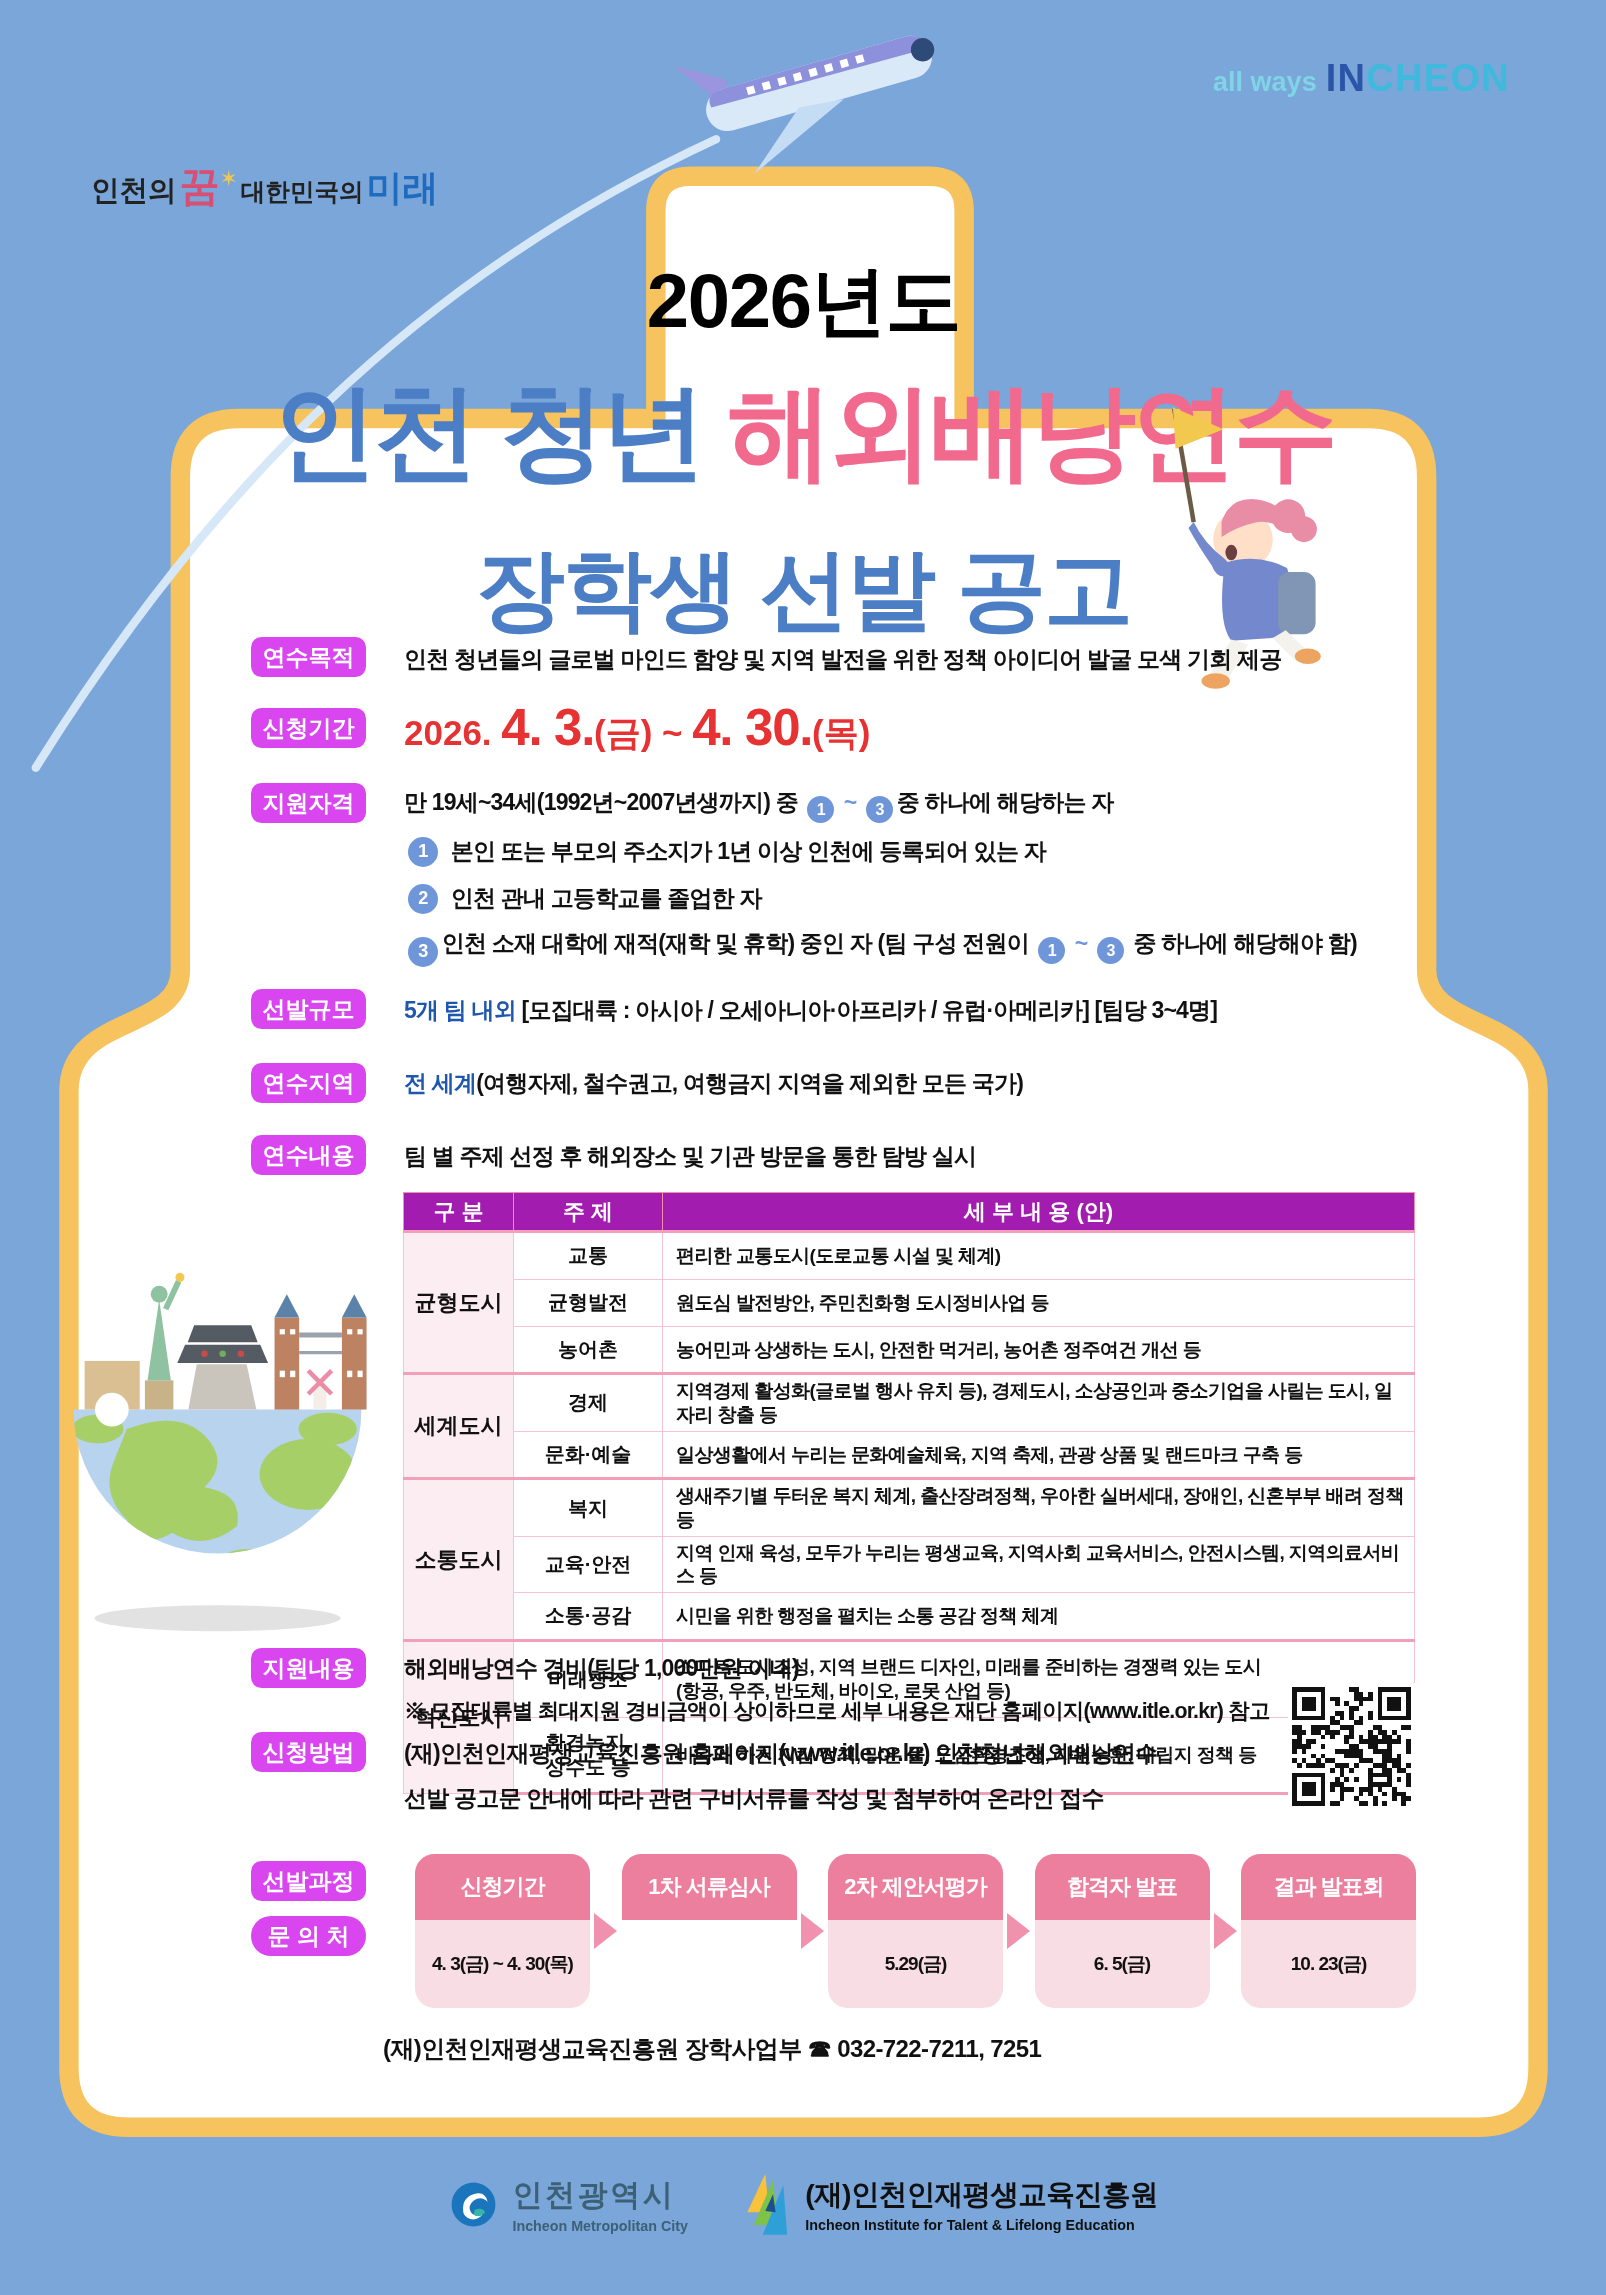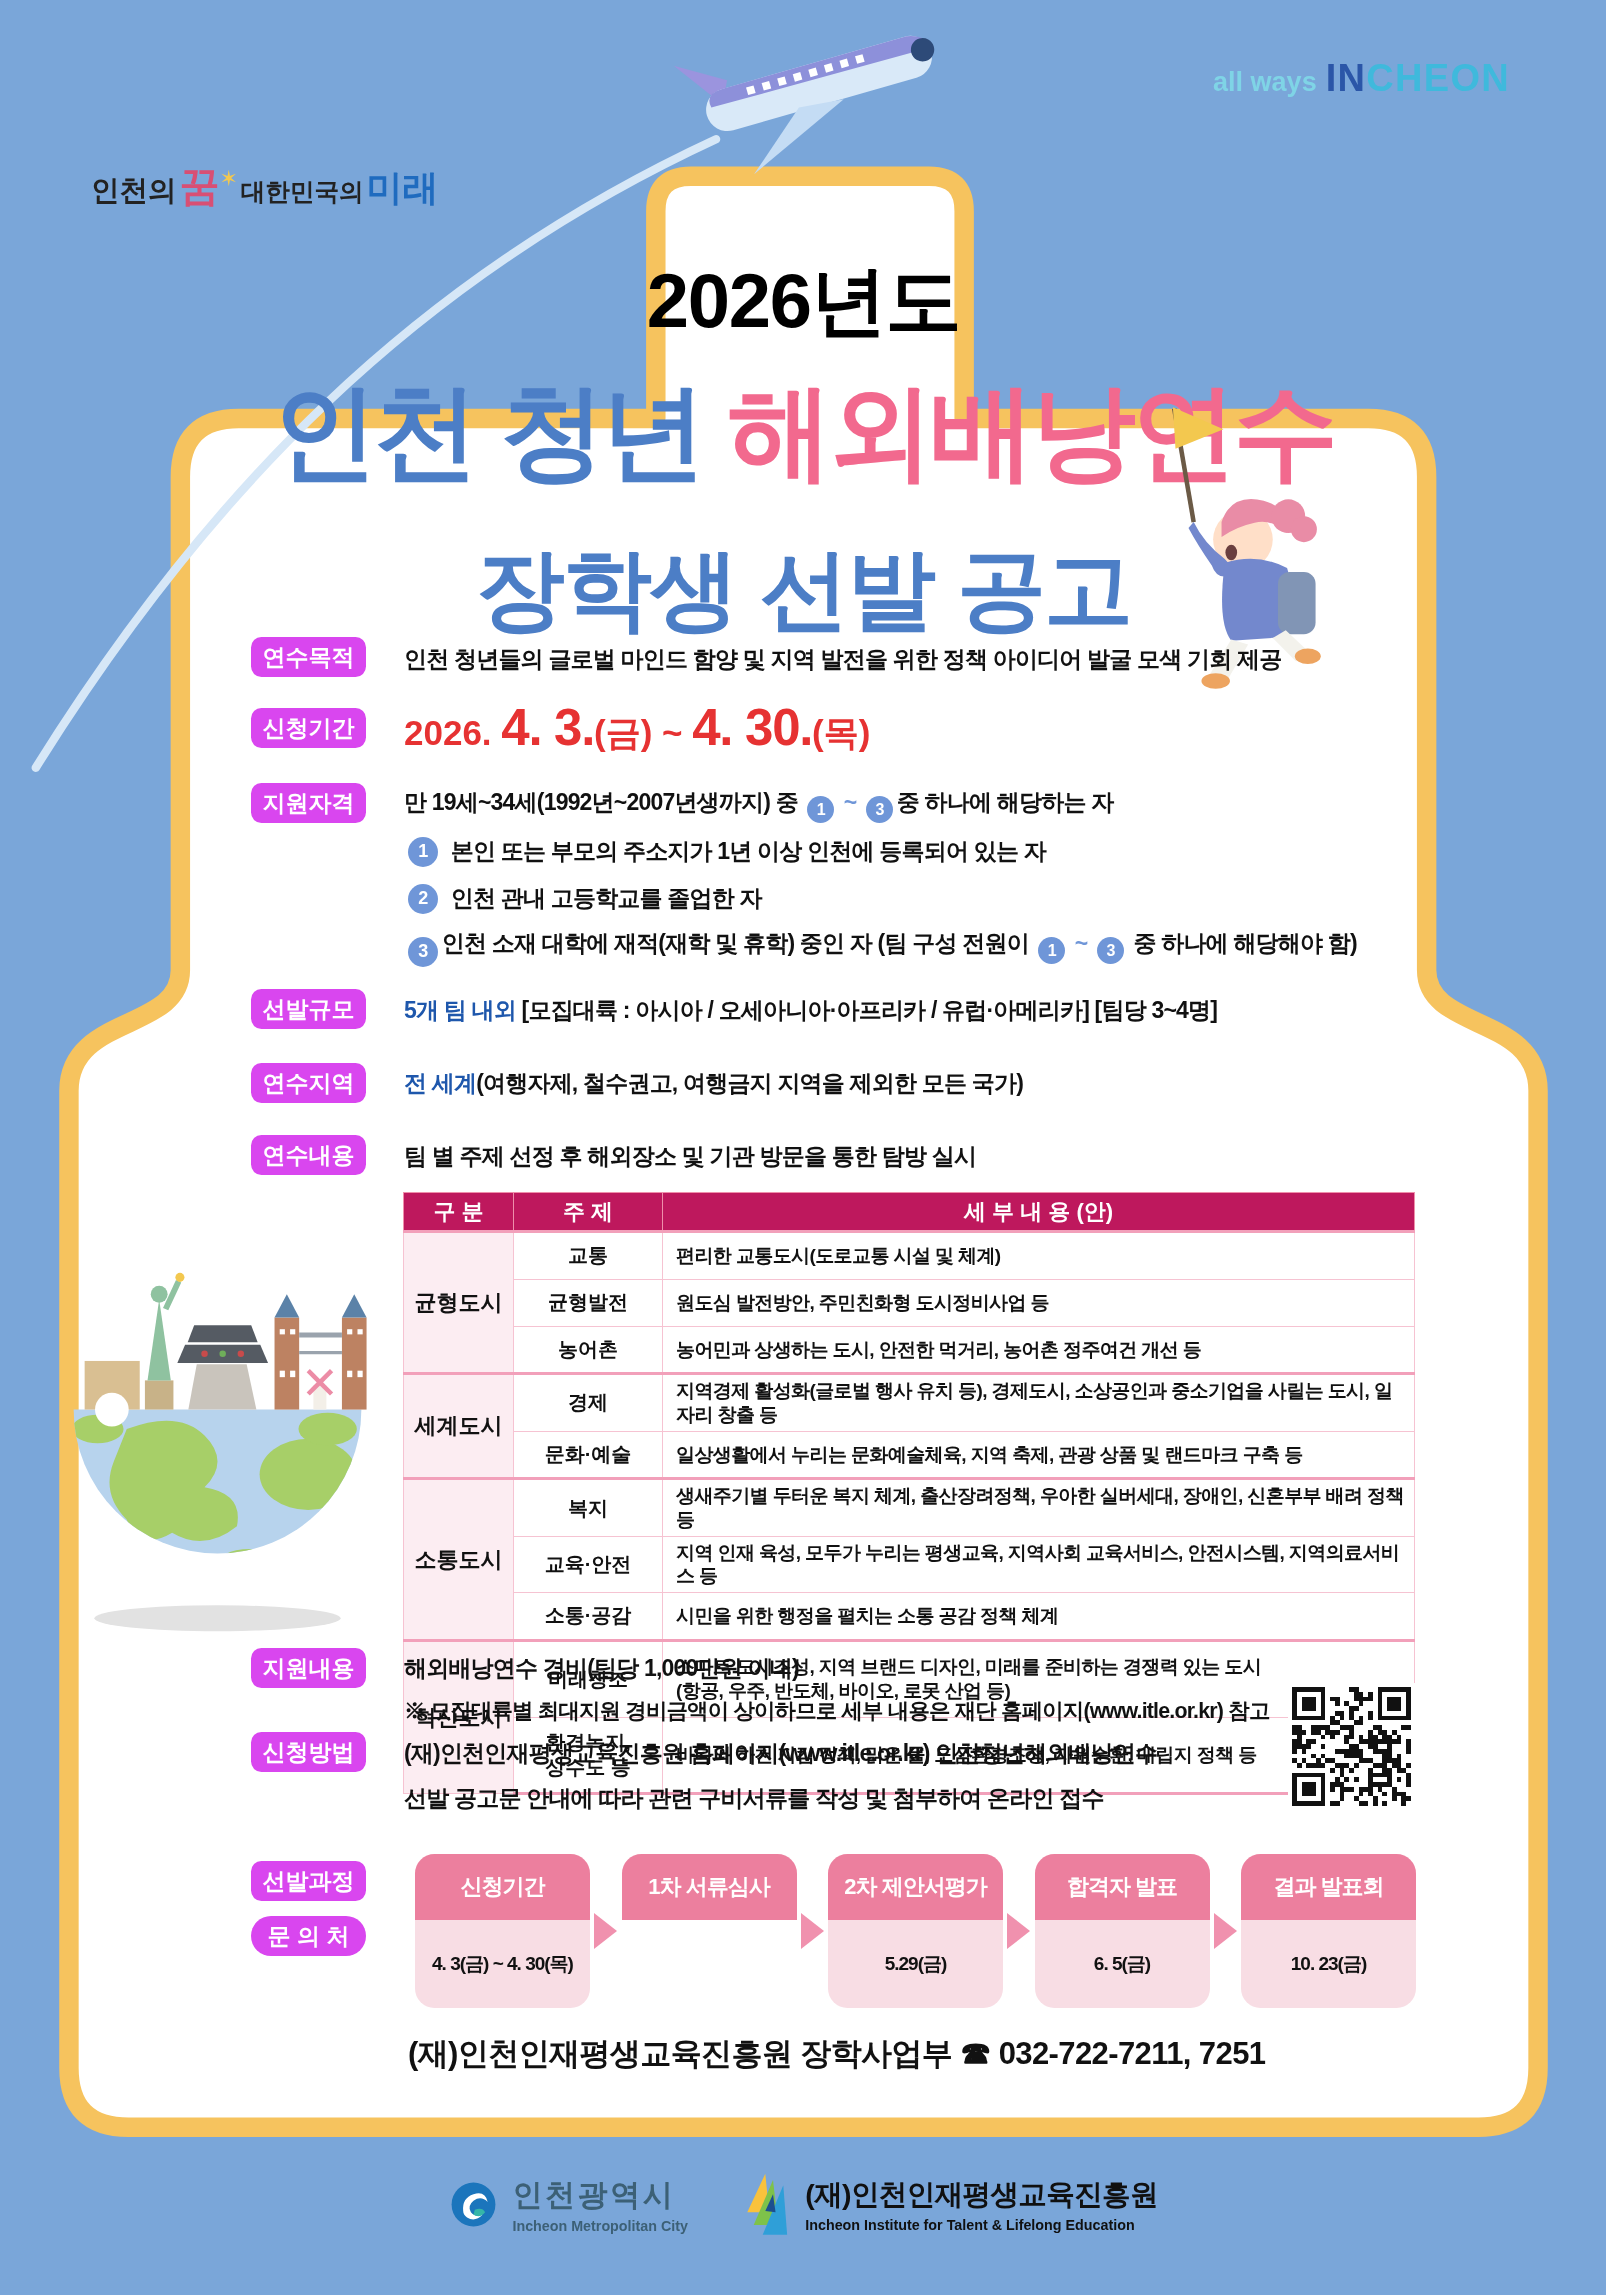--- a/index.html
+++ b/index.html
@@ -40,21 +40,21 @@
   .date-line .lg{font-size:51px;letter-spacing:-1.3px;}
 
   .num-circle{display:inline-flex;width:30px;height:30px;border-radius:50%;background:#6f96d8;color:#fff;
       font-size:18px;font-weight:800;align-items:center;justify-content:center;margin:0 3.9px;vertical-align:-5.8px;}
   .num-circle.sm{width:27px;height:27px;font-size:16px;vertical-align:-5.2px;}
   .tilde{color:#6f96d8;font-weight:800;}
   .elig-item{display:flex;align-items:center;gap:9px;}
 
   
   .topic-table{border-collapse:collapse;background:#fff;}
-  .topic-table th{background:#be185d;color:#fff;font-size:22px;font-weight:800;height:35px;
+  .topic-table th{background:#a21caf;color:#fff;font-size:22px;font-weight:800;height:35px;
       border:1.3px solid #ef8fab;}
   .topic-table td{border:1.3px solid #f6c3d2;font-weight:700;vertical-align:middle;}
   .topic-table td.group{background:#fcedf2;font-size:22px;text-align:center;white-space:pre-line;}
   .topic-table td.topic{font-size:20px;text-align:center;white-space:pre-line;line-height:1.25;}
   .topic-table td.detail{font-size:19px;text-align:left;padding:3.9px 6.5px 3.9px 13px;
       letter-spacing:-0.6px;white-space:pre-line;line-height:1.25;}
   .topic-table tr.single td{height:38px;}
   .topic-table tr.tall td{height:67px;}
   .topic-table tr.gstart td{border-top:3.2px solid #f2a0ba;}
   .topic-table tr.last td{border-bottom:3.2px solid #f2a0ba;}
@@ -64,21 +64,21 @@
   .step{width:175px;border-radius:19.4px;overflow:hidden;display:flex;flex-direction:column;flex:none;}
   .step .head{height:66px;background:#ec7f9e;color:#fff;font-size:22px;font-weight:800;
       display:flex;align-items:center;justify-content:center;letter-spacing:-1px;white-space:nowrap;}
   .step .body{flex:1;background:#f8dde4;display:flex;flex-direction:column;align-items:center;justify-content:center;}
   .step .date{font-size:19px;font-weight:800;letter-spacing:-1px;white-space:nowrap;}
   .step .stepnote{font-size:13.6px;font-weight:700;letter-spacing:-0.6px;white-space:nowrap;margin-top:3.9px;}
   .arrowbox{flex:1;display:flex;align-items:center;justify-content:center;}
   .arrow{width:0;height:0;border-left:23px solid #f091ae;border-top:18px solid transparent;
       border-bottom:18px solid transparent;}
 
-  .contact-text{left:408px;top:2033px;font-size:31px;font-weight:800;letter-spacing:-0.6px;white-space:nowrap;}
+  .contact-text{left:383px;top:2033px;font-size:24px;font-weight:800;letter-spacing:-0.6px;white-space:nowrap;}
 
   
   .footer{left:0;top:2172px;width:100%;display:flex;align-items:center;justify-content:center;gap:58px;}
   .flogo{display:flex;align-items:center;gap:14.3px;}
   .flogo .txt{display:flex;flex-direction:column;}
   .city-name{font-size:30px;font-weight:800;color:#3c6076;letter-spacing:2.6px;}
   .city-en{font-size:14.3px;font-weight:700;color:#3c6076;margin-top:2.6px;}
   .inst-name{font-size:28.5px;font-weight:800;color:#101010;letter-spacing:-0.6px;}
   .inst-en{font-size:14.3px;font-weight:700;color:#101010;margin-top:2.6px;}
 

